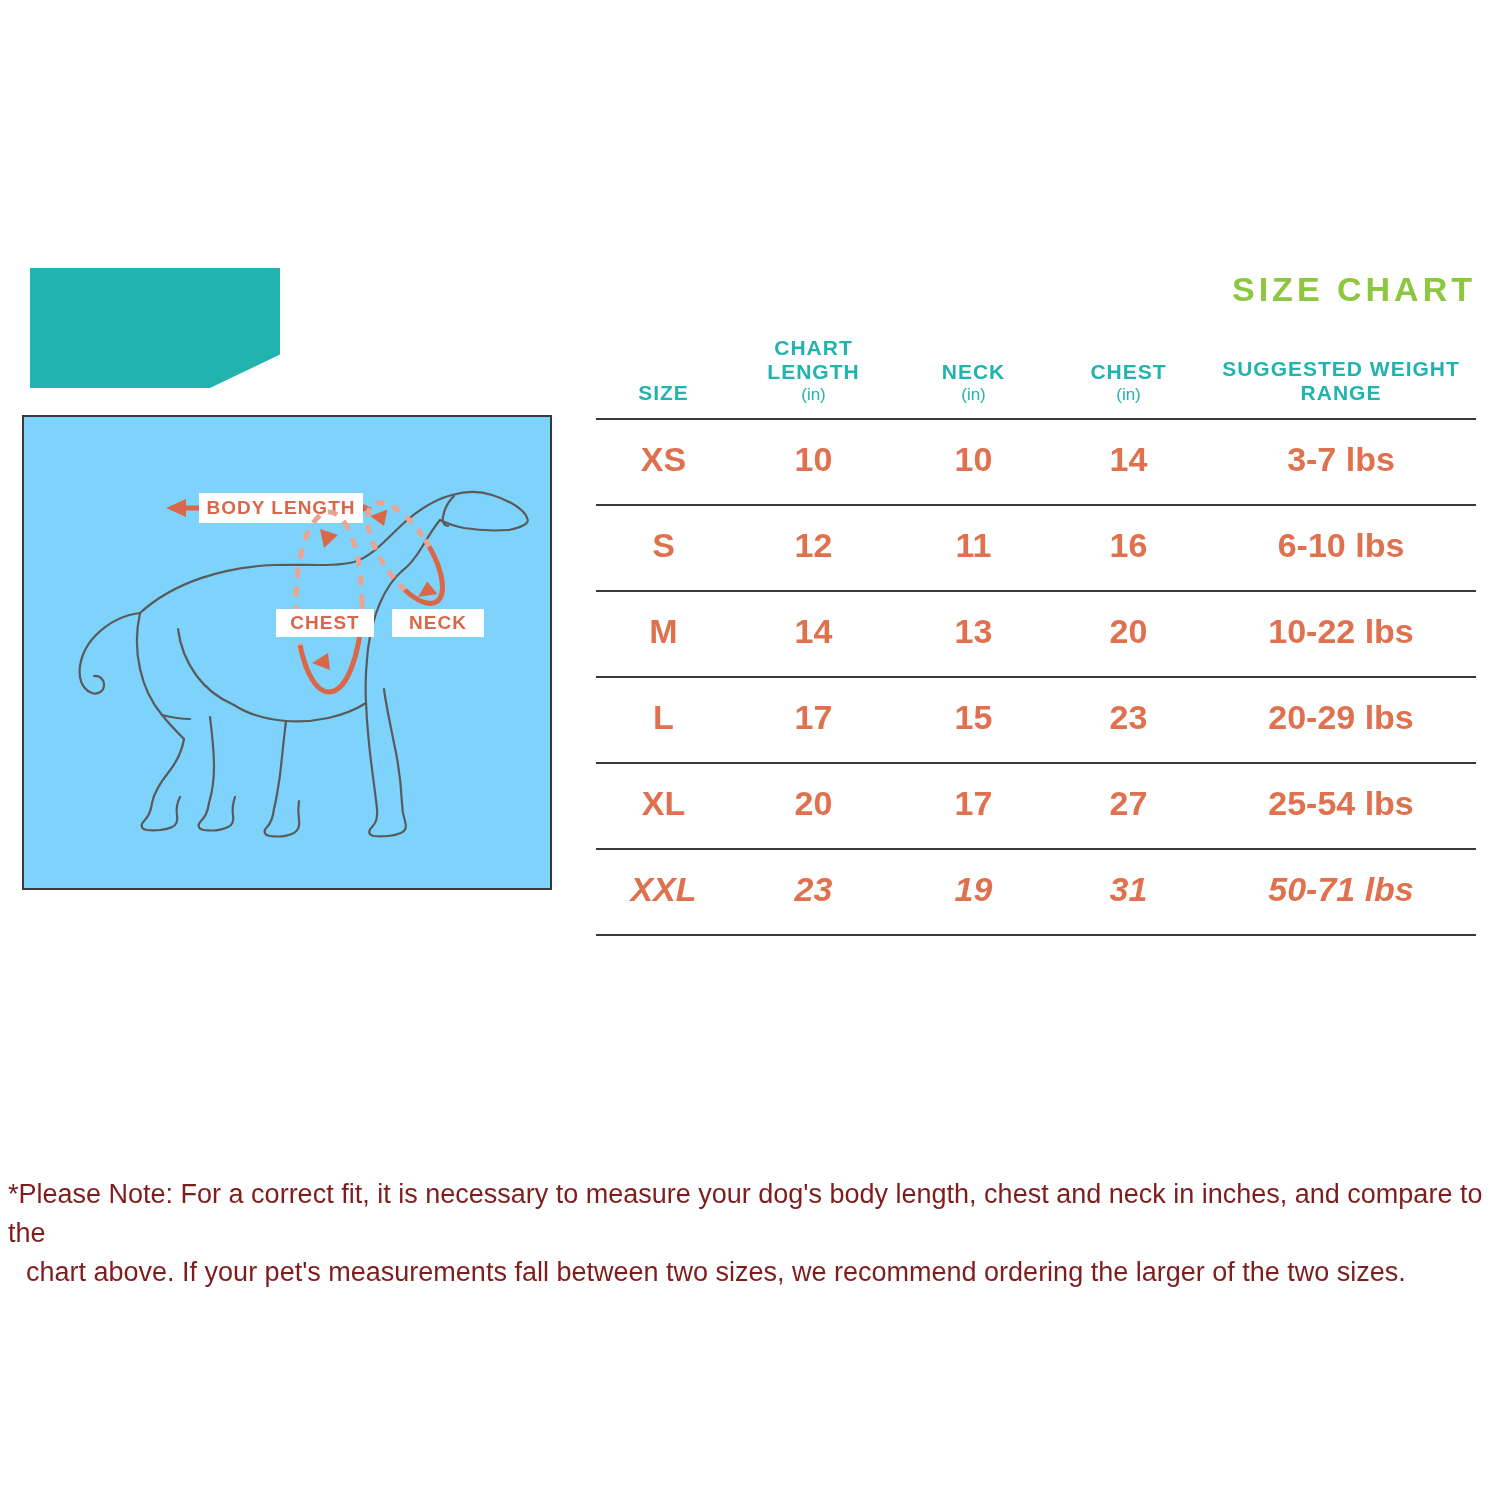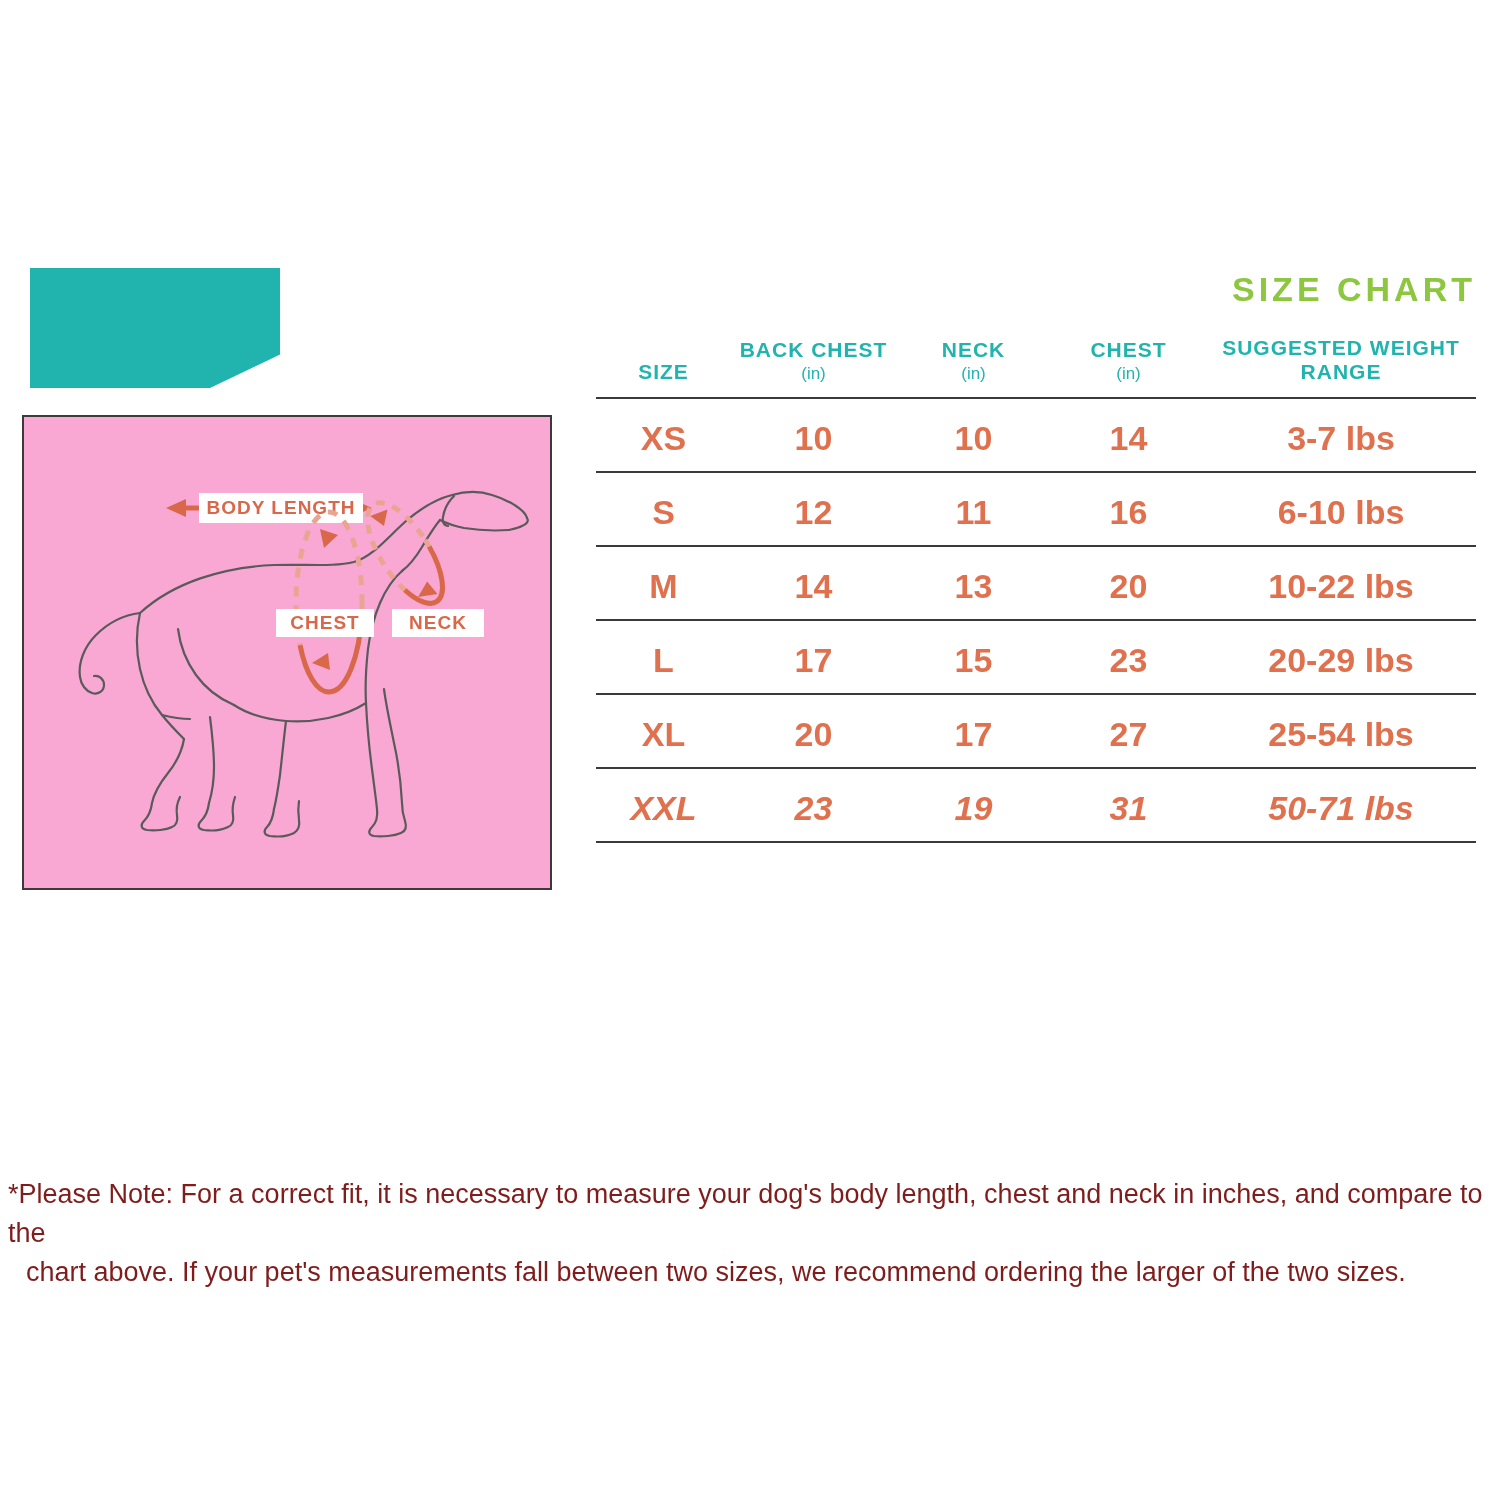--- a/index.html
+++ b/index.html
@@ -53,21 +53,21 @@
   }
 
   
   #diagram-box {
     position: absolute;
     left: 22px;
     top: 415px;
     width: 530px;
     height: 475px;
     border: 2px solid #3a3a3a;
-    background: #f9a8d4;
+    background: #7dd3fc;
     box-sizing: border-box;
   }
   #diagram-svg { display: block; }
 
   .diagram-label {
     font-family: "Liberation Sans", sans-serif;
     font-weight: bold;
     fill: #d9684a;
     letter-spacing: 1px;
   }
@@ -106,21 +106,21 @@
     font-size: 17px;
     font-weight: normal;
     letter-spacing: 0;
     margin-top: 2px;
   }
   table#size-table td {
     color: #e0714f;
     font-size: 34px;
     font-weight: bold;
     text-align: center;
-    padding: 22px 0 16px 0;
+    padding: 22px 0 28px 0;
     border-top: 2px solid #3a3a3a;
     line-height: 1;
   }
   table#size-table tbody tr:last-child td {
     border-bottom: 2px solid #3a3a3a;
     font-style: italic;
   }
   col.c-size { width: 135px; }
   col.c-back { width: 165px; }
   col.c-neck { width: 155px; }
@@ -241,21 +241,21 @@
         <col class="c-neck">
         <col class="c-chest">
         <col class="c-weight">
     </colgroup>
     <thead>
       <tr>
         <th>
           <span>SIZE</span>
         </th>
         <th>
-          <span>BACK CHEST</span>
+          <span>CHART LENGTH</span>
           <span class="unit">(in)</span>
         </th>
         <th>
           <span>NECK</span>
           <span class="unit">(in)</span>
         </th>
         <th>
           <span>CHEST</span>
           <span class="unit">(in)</span>
         </th>

